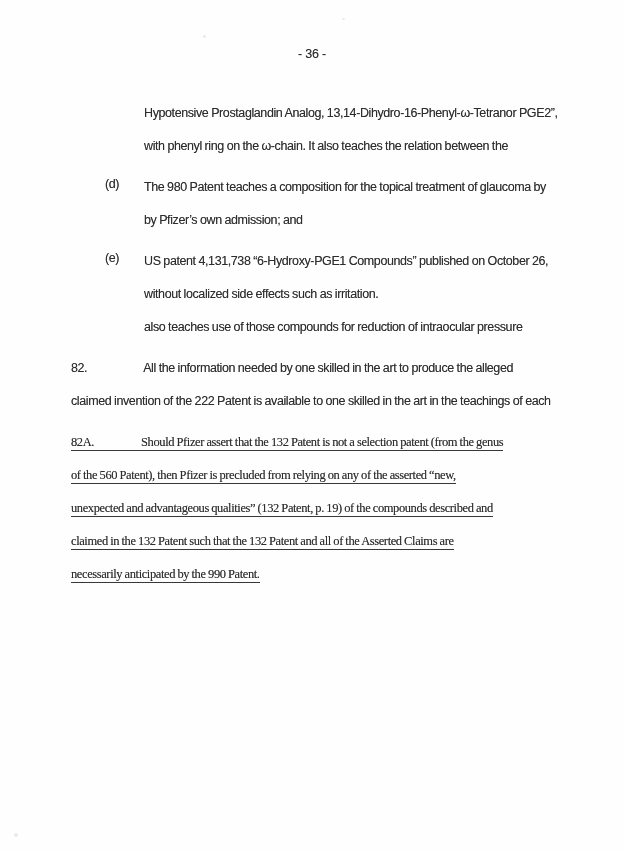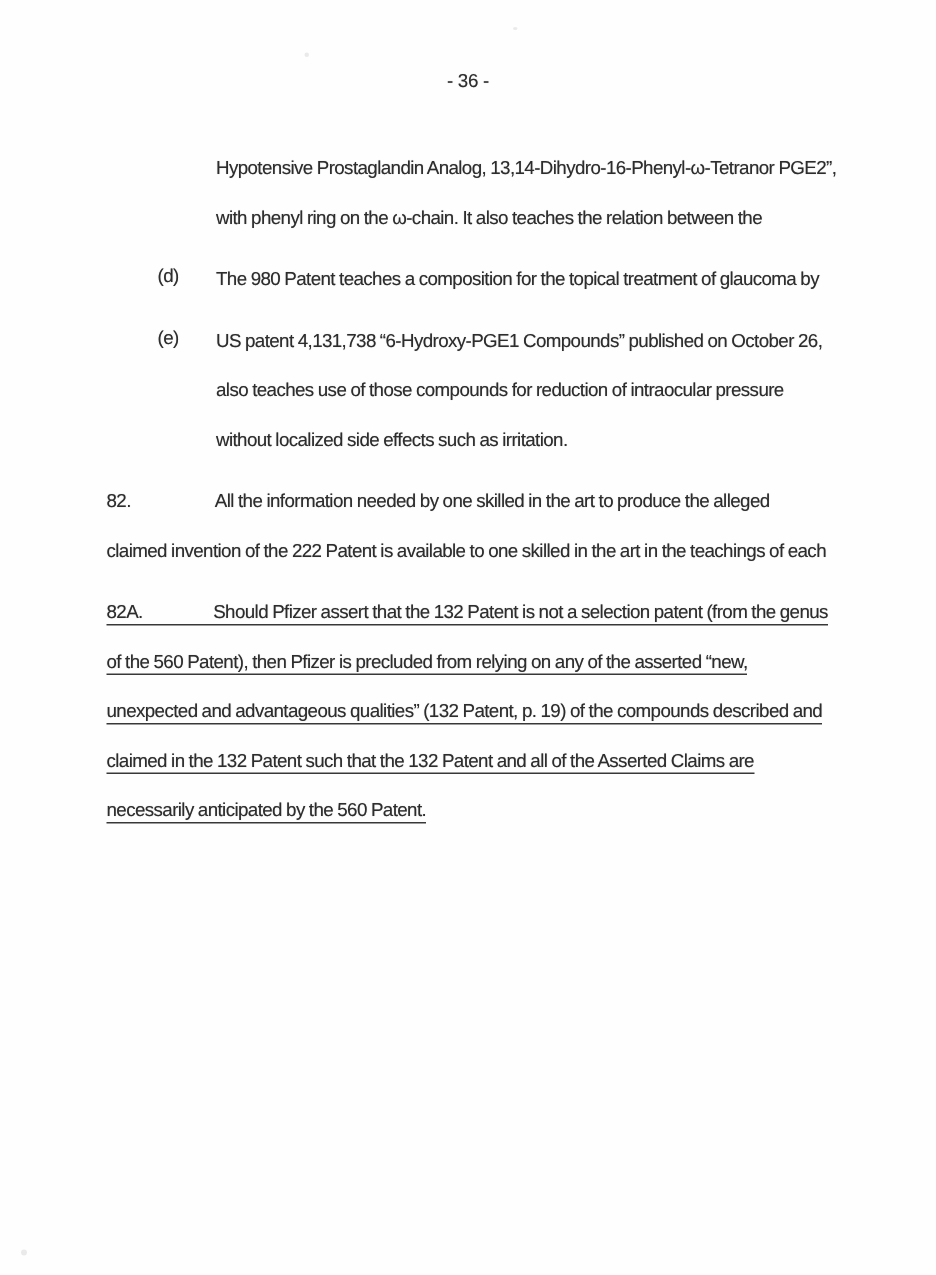--- a/index.html
+++ b/index.html
@@ -33,21 +33,21 @@
   .body-para { margin-left: 71px; }
   .lr { height: 33px; }
   .lt {
     display: inline-block;
     font-size: 12.5px;
     line-height: 15px;
     letter-spacing: -0.4px;
     word-spacing: -0.3px;
     white-space: pre;
   }
-  .ul { border-bottom: 1.2px solid #383838; }
+  .ul { border-bottom: 1.2px solid #383838; font-family: Liberation Serif, serif; }
   .marker {
     position: absolute;
     left: -39px;
     top: 0;
     font-size: 12.5px;
     line-height: 15px;
     letter-spacing: -0.4px;
   }
   .tab { display: inline-block; }
   .tab-82 { width: 56px; }
@@ -69,40 +69,41 @@
   <div class="content">
 
     <div class="block indent">
       <div class="lr"><span class="lt">Hypotensive Prostaglandin Analog, 13,14-Dihydro-16-Phenyl-ω-Tetranor PGE2”,</span></div>
       <div class="lr"><span class="lt">with phenyl ring on the ω-chain. It also teaches the relation between the</span></div>
     </div>
 
     <div class="block indent">
       <span class="marker">(d)</span>
       <div class="lr"><span class="lt">The 980 Patent teaches a composition for the topical treatment of glaucoma by</span></div>
+      <div class="lr"><span class="lt">by Pfizer’s own admission; and</span></div>
     </div>
 
     <div class="block indent">
       <span class="marker">(e)</span>
       <div class="lr"><span class="lt">US patent 4,131,738 “6-Hydroxy-PGE1 Compounds” published on October 26,</span></div>
+      <div class="lr"><span class="lt">without localized side effects such as irritation.</span></div>
       <div class="lr"><span class="lt">also teaches use of those compounds for reduction of intraocular pressure</span></div>
-      <div class="lr"><span class="lt">without localized side effects such as irritation.</span></div>
     </div>
 
     <div class="block body-para">
       <div class="lr"><span class="lt"><span>82.</span><span class="tab tab-82"></span><span>All the information needed by one skilled in the art to produce the alleged</span></span></div>
       <div class="lr"><span class="lt">claimed invention of the 222 Patent is available to one skilled in the art in the teachings of each</span></div>
     </div>
 
     <div class="block body-para">
       <div class="lr"><span class="lt ul"><span>82A.</span><span class="tab tab-82a"></span><span>Should Pfizer assert that the 132 Patent is not a selection patent (from the genus</span></span></div>
       <div class="lr"><span class="lt ul">of the 560 Patent), then Pfizer is precluded from relying on any of the asserted “new,</span></div>
       <div class="lr"><span class="lt ul">unexpected and advantageous qualities” (132 Patent, p. 19) of the compounds described and</span></div>
       <div class="lr"><span class="lt ul">claimed in the 132 Patent such that the 132 Patent and all of the Asserted Claims are</span></div>
-      <div class="lr"><span class="lt ul">necessarily anticipated by the 560 Patent.</span></div>
+      <div class="lr"><span class="lt ul">necessarily anticipated by the 990 Patent.</span></div>
     </div>
 
   </div>
 
   <div class="speck" style="left:203px; top:35px; width:3px; height:3px;"></div>
   <div class="speck" style="left:342px; top:18px; width:3px; height:2px;"></div>
   <div class="speck" style="left:14px; top:833px; width:4px; height:4px;"></div>
 
 </div>
 

